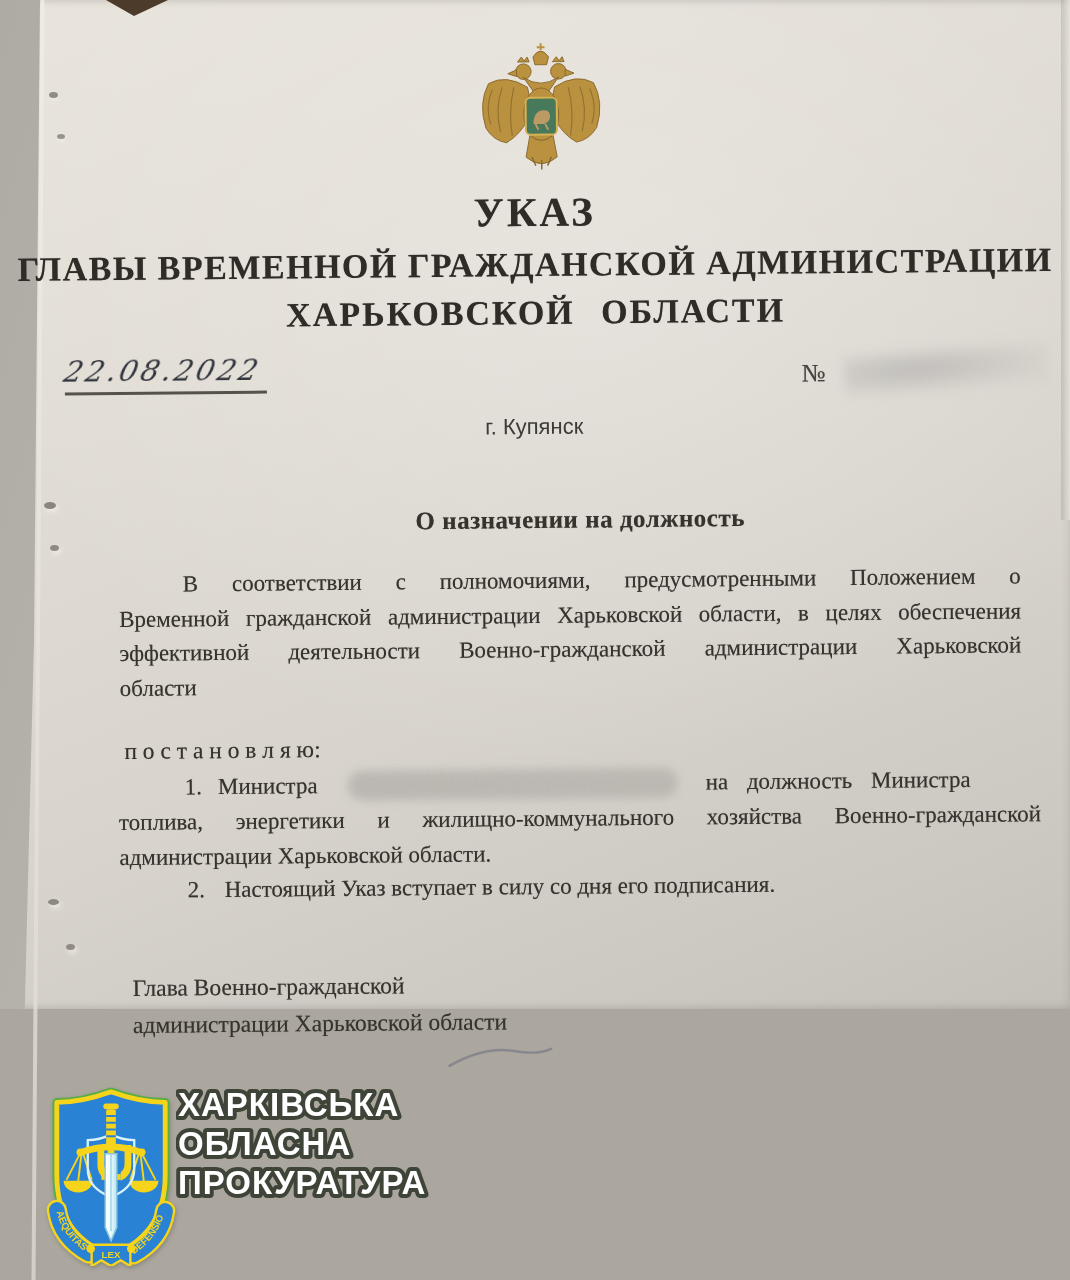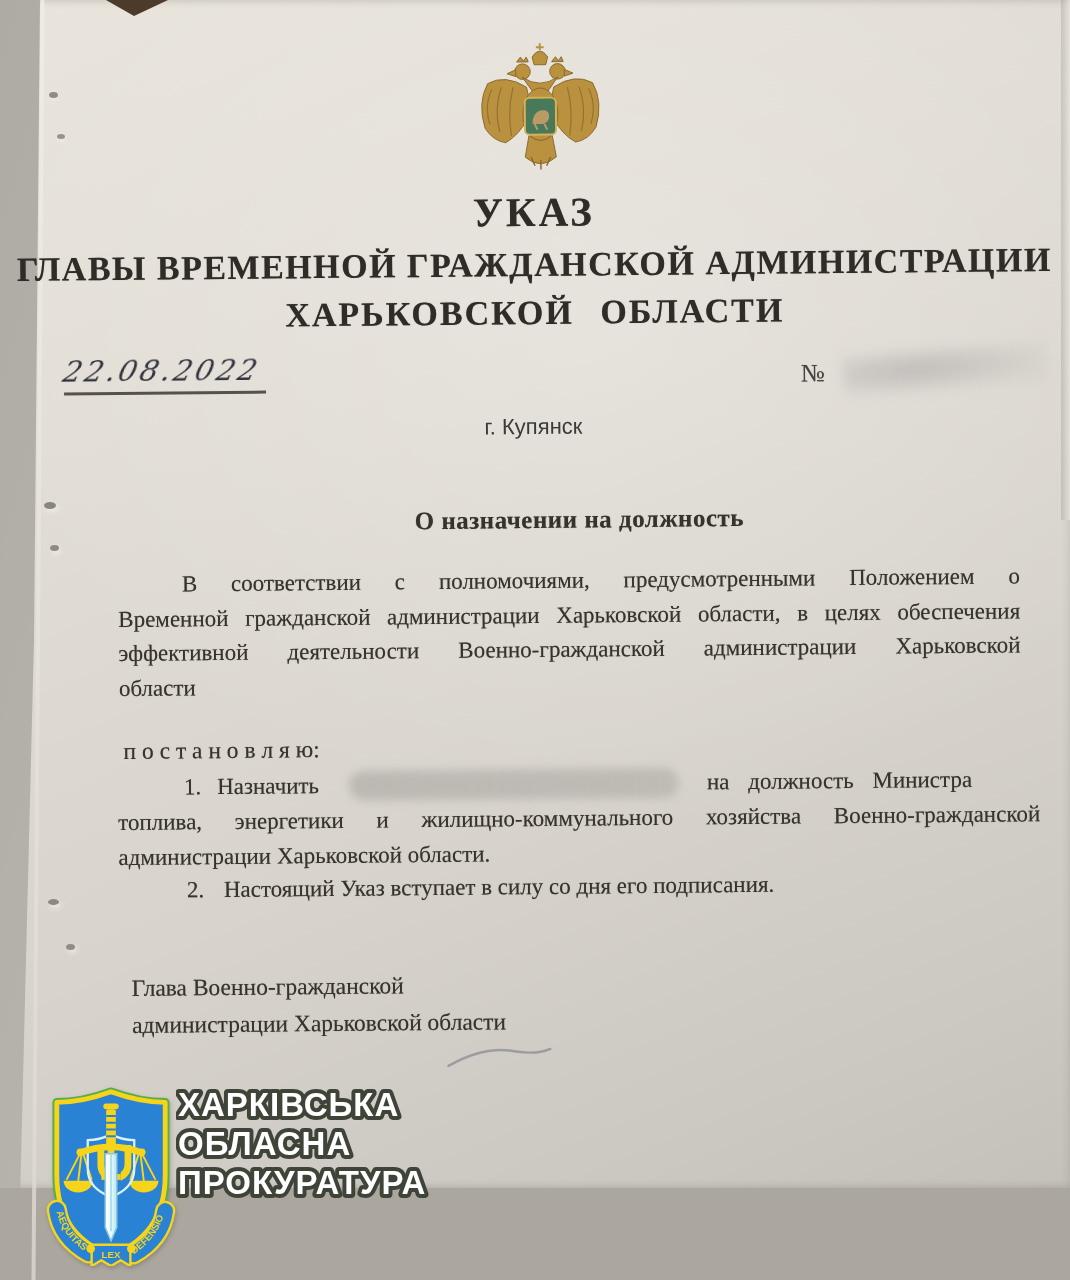--- a/index.html
+++ b/index.html
@@ -1,21 +1,21 @@
 <!DOCTYPE html>
 <html><head>
 <meta charset="utf-8">
 <style>
   html,body{margin:0;padding:0;}
   body{
     width:1070px;height:1280px;overflow:hidden;
     background:#aba79f;
     font-family:"Liberation Serif",serif;
   }
-  .stage{position:relative;width:1070px;height:1188px;
+  .stage{position:relative;width:1070px;height:1009px;
     background:linear-gradient(105deg,#aeaaa4 0%,#b6b2ac 25%,#b2aea8 60%,#aca8a2 100%);}
   
   .paper{
     position:absolute;inset:0;
     clip-path:polygon(40px 0px,1070px 0px,1070px 1280px,18px 1280px,34px 640px);
     background:
       radial-gradient(ellipse 900px 700px at 55% 28%, rgba(255,255,255,.20), rgba(255,255,255,0) 70%),
       linear-gradient(158deg,#e9e5dd 0%,#e1ddd5 32%,#d8d4cd 62%,#cbc8c1 88%,#c4c1ba 100%);
     box-shadow:inset 6px 0 10px rgba(60,55,50,.18), inset -3px 0 6px rgba(60,55,50,.07);
   }
@@ -163,21 +163,21 @@
       <div class="jline">Временной гражданской администрации Харьковской области, в целях обеспечения</div>
       <div class="jline">эффективной деятельности Военно-гражданской администрации Харьковской</div>
       <div>области</div>
     </div>
 
     <div class="resolve">п о с т а н о в л я ю:</div>
 
     <div class="item1">
       <div class="item1-line1">
         <span class="item-num">1.</span>
-        <span>Назначить</span>
+        <span>Министра</span>
         <span class="capsule"></span>
         <span class="w-sp">на должность Министра</span>
       </div>
       <div class="jline">топлива, энергетики и жилищно-коммунального хозяйства Военно-гражданской</div>
       <div>администрации Харьковской области.</div>
     </div>
 
     <div class="item2">
       <span class="item-num">2.</span>
       <span>Настоящий Указ вступает в силу со дня его подписания.</span>

